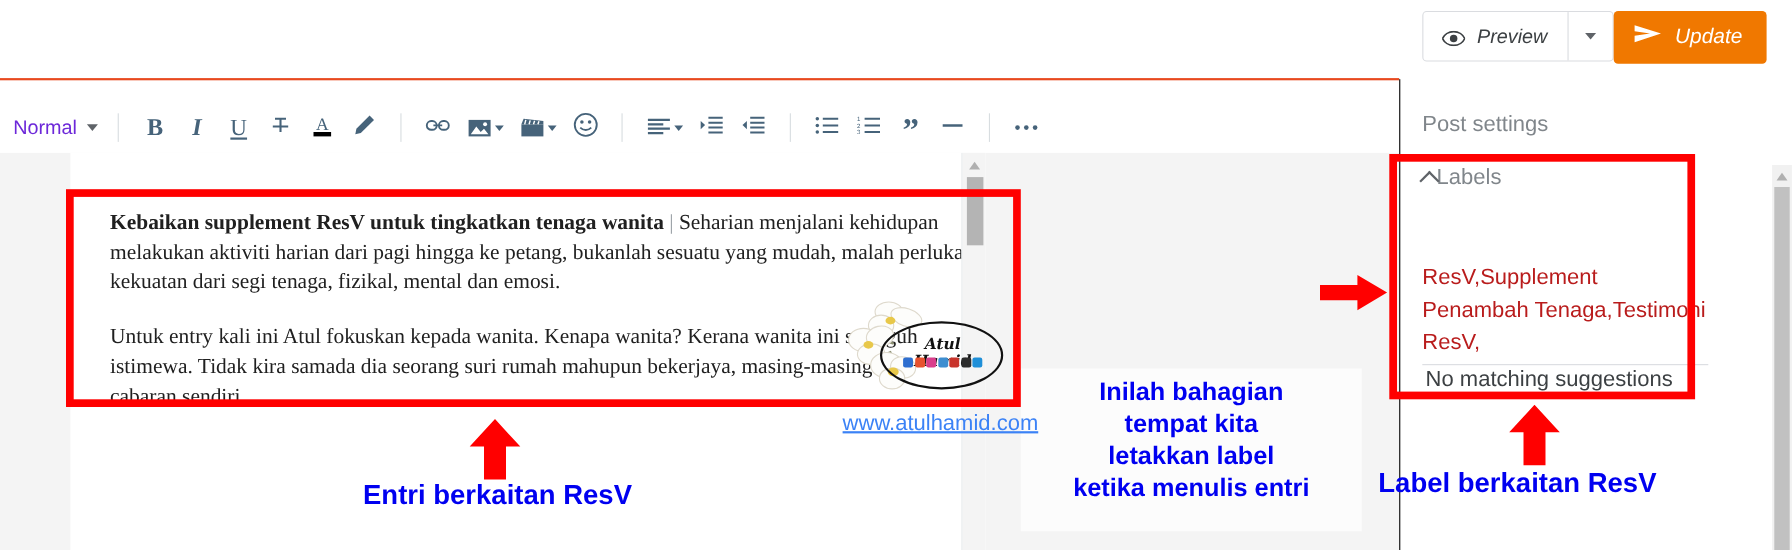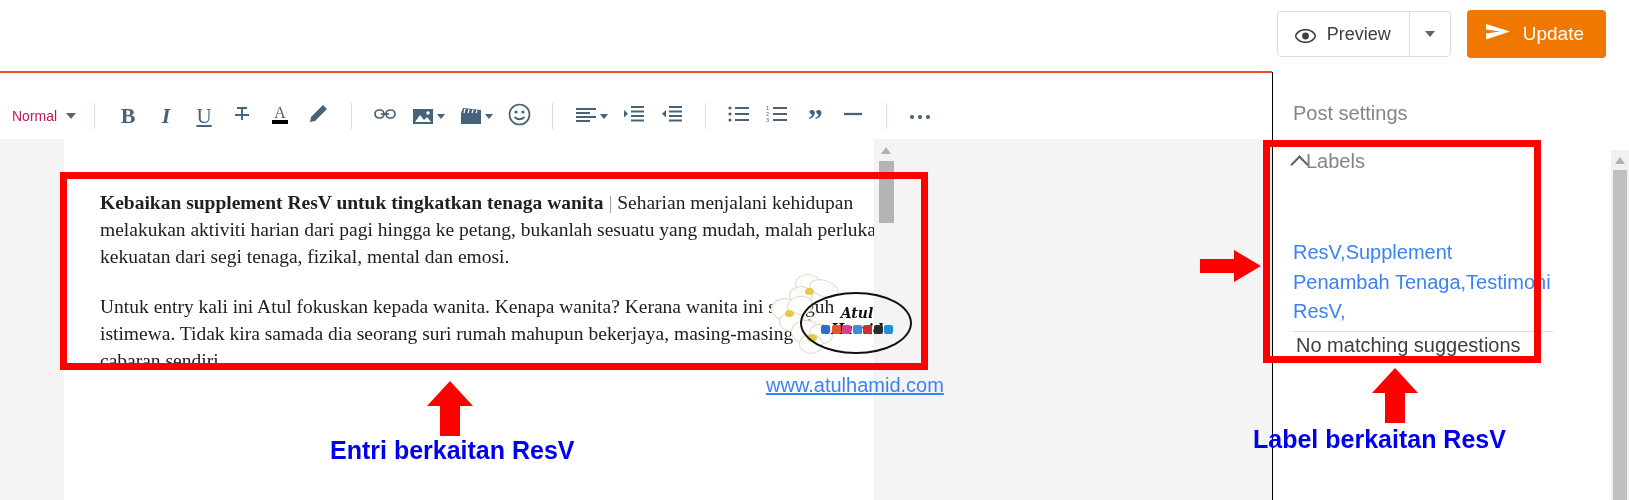--- a/index.html
+++ b/index.html
@@ -15,21 +15,21 @@
   .topbar {
     position: absolute; left: 0; top: 0; width: 1629px; height: 72px;
     background: #fff;
   }
   .topbar-divider {
     position: absolute; left: 0; top: 71px; width: 1272px; height: 2px;
     background: #e8491f;
   }
   .top-actions {
     position: absolute; right: 23px; top: 10px;
-    display: flex; align-items: center; gap: 16px;
+    display: flex; align-items: flex-start;  font-style: italic;
   }
   .preview-group {
     display: flex; align-items: stretch; height: 46px;
     border: 1px solid #dadce0; border-radius: 4px; background: #fff;
   }
   .preview-btn {
     display: flex; align-items: center; gap: 11px;
     padding: 0 18px 0 17px; cursor: pointer;
     color: #3c4043; font-size: 18px;
   }
@@ -49,21 +49,21 @@
   }
 
   
   .toolbar {
     position: absolute; left: 0; top: 93px; width: 1272px; height: 46px;
     display: flex; align-items: center; padding-left: 12px;
     color: #4a6572;
   }
   .tb-style {
     display: flex; align-items: center; gap: 9px;
-    font-size: 14px; color: #be185d; cursor: pointer; padding-right: 4px; justify-content: space-between;
+    font-size: 18px; color: #6d28d9; cursor: pointer; padding-right: 4px; justify-content: space-between;
   }
   .tb-sep { width: 1px; height: 26px; background: #d8dde0; margin: 0 14px; }
   .tb-btn {
     width: 38px; height: 38px; display: flex; align-items: center;
     justify-content: center; cursor: pointer; color: #46637a;
     position: relative;
   }
   .tb-btn.wide { width: 48px; }
   .caret-dn {
     width: 0; height: 0; border-left: 5px solid transparent;
@@ -182,21 +182,21 @@
     display: flex; align-items: center; 
     font-size: 20px; color: #80868b; cursor: pointer;
   }
   .chev-up {
     width: 13px; height: 13px; border-left: 2.2px solid #5f6368;
     border-top: 2.2px solid #5f6368; transform: rotate(45deg);
     margin-top: 5px;
   }
   .labels-value {
     position: absolute; left: 20px; top: 166px; width: 260px;
-    font-size: 20px; line-height: 29.5px; color: #3b82f6;
+    font-size: 20px; line-height: 29.5px; color: #b91c1c;
     border-bottom: 1px solid #dadce0; padding-bottom: 4px;
   }
   .no-match {
     position: absolute; left: 23px; top: 262px;
     font-size: 20px; color: #3c4043;
   }
   .red-box-labels {
     position: absolute; left: 1263px; top: 140px;
     width: 278px; height: 223px;
     border: 7px solid #ff0000; z-index: 12; pointer-events: none;
@@ -428,20 +428,28 @@
         </p>
         <p>Untuk entry kali ini Atul fokuskan kepada wanita. Kenapa wanita? Kerana wanita ini sungguh istimewa. Tidak kira samada dia seorang suri rumah mahupun bekerjaya, masing-masing ada cabaran sendiri.</p>
       </div>
 
       <div class="editor-scrollbar">
         <div class="esb-arrow"></div>
         <div class="esb-thumb"></div>
       </div>
     </div>
 
+    <div class="mid-panel">
+      <div class="mid-text">
+        <div>Inilah bahagian</div>
+        <div>tempat kita</div>
+        <div>letakkan label</div>
+        <div>ketika menulis entri</div>
+      </div>
+    </div>
   </div>
 
   <div class="watermark">
 
     <div class="orchid" style="left:0;top:0;width:90px;height:88px;">
       <div class="stem" style="left:26px;top:36px;width:22px;height:2px;transform:rotate(18deg);"></div>
       <div class="stem" style="left:30px;top:50px;width:16px;height:2px;transform:rotate(-24deg);"></div>
 
       <div class="petal" style="left:30px;top:2px;width:26px;height:19px;"></div>
       <div class="petal" style="left:44px;top:8px;width:30px;height:17px;transform:rotate(18deg);"></div>

